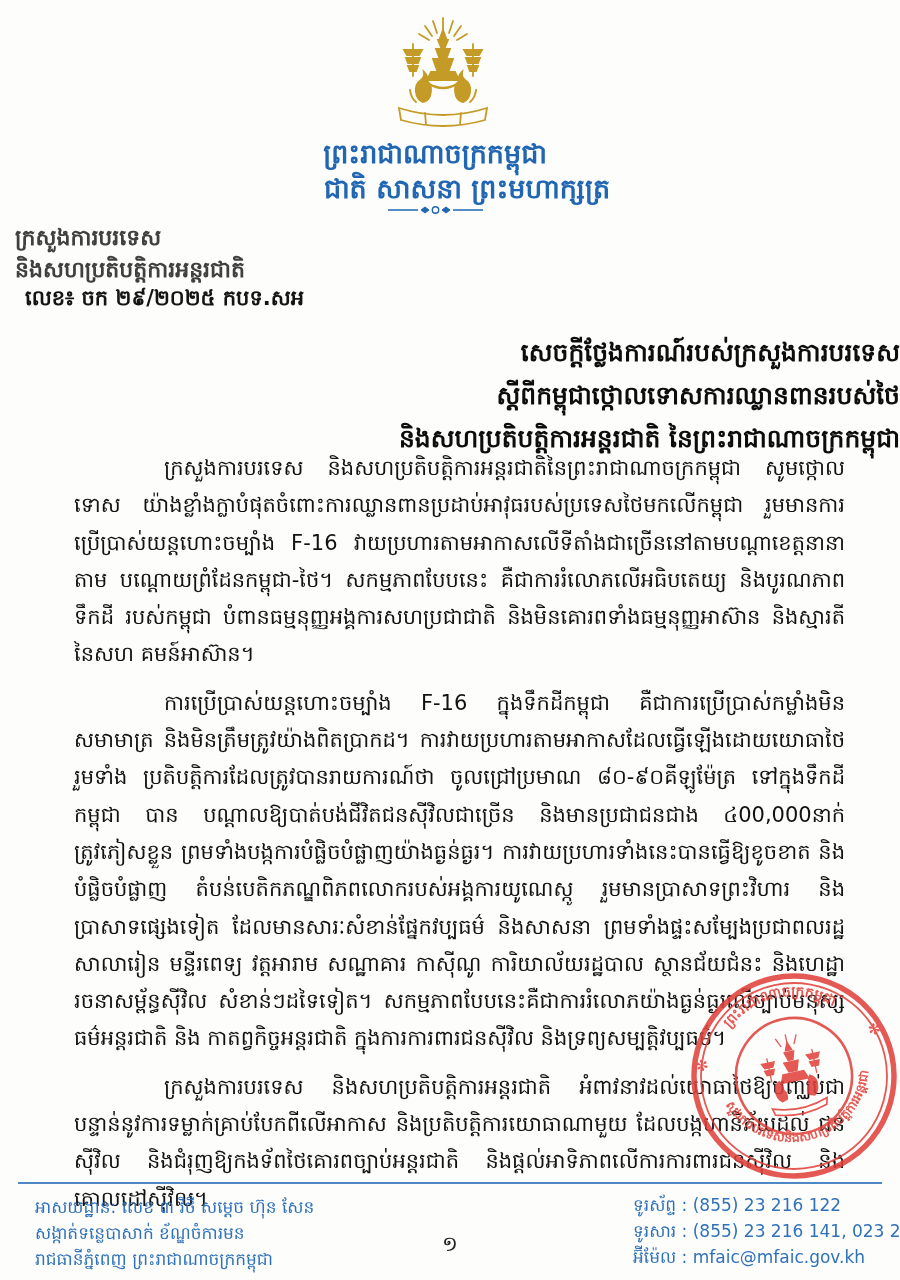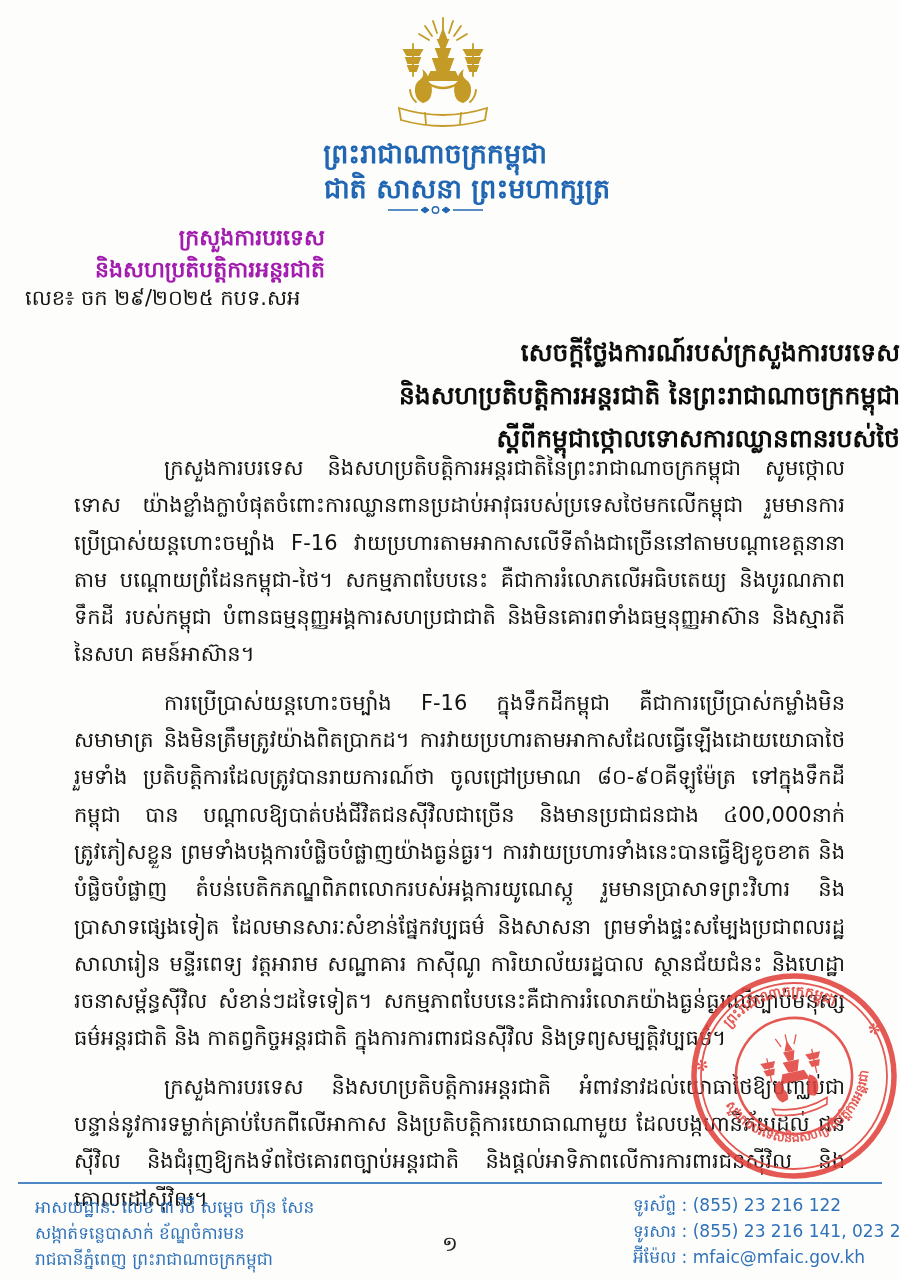--- a/index.html
+++ b/index.html
@@ -13,25 +13,25 @@
     color:#111;
   }
   .abs{position:absolute;}
   
   .kingdom-line{
     left:0;width:870px;text-align:center;
     color:#2166b3;font-weight:bold;font-size:27px;line-height:32px;
   }
   .ornament{left:388px;top:203px;width:95px;height:14px;}
   .ministry{
-    left:15px;top:222px;width:310px;text-align:right;
-    color:#a21caf;font-weight:bold;font-size:22px;line-height:32px;
+    left:15px;top:222px;width:310px;text-align:left;
+    color:#404040;font-weight:bold;font-size:22px;line-height:32px;
   }
   .reference{
-    left:25px;top:284px;font-size:21px;font-weight:400;color:#141414;
+    left:25px;top:284px;font-size:21px;font-weight:700;color:#141414;
   }
   .doc-title{
     left:0;top:331px;width:900px;text-align:right;
     font-weight:bold;font-size:25px;line-height:43px;color:#0d0d0d;
   }
   
   .body-text{
     left:62px;top:450px;width:783px;
     font-size:21px;line-height:37.3px;color:#121212;
     text-align:justify;
@@ -124,22 +124,22 @@
 
   <div class="abs ministry">
     <div>ក្រសួងការបរទេស</div>
     <div>និងសហប្រតិបត្តិការអន្តរជាតិ</div>
   </div>
 
   <div class="abs reference">លេខ៖ ចក ២៩/២០២៥ កបទ.សអ</div>
 
   <div class="abs doc-title">
     <div>សេចក្តីថ្លែងការណ៍របស់ក្រសួងការបរទេស</div>
+    <div>ស្តីពីកម្ពុជាថ្កោលទោសការឈ្លានពានរបស់ថៃ</div>
     <div>និងសហប្រតិបត្តិការអន្តរជាតិ នៃព្រះរាជាណាចក្រកម្ពុជា</div>
-    <div>ស្តីពីកម្ពុជាថ្កោលទោសការឈ្លានពានរបស់ថៃ</div>
   </div>
 
   <div class="abs body-text">
     <p>ក្រសួងការបរទេស និងសហប្រតិបត្តិការអន្តរជាតិនៃព្រះរាជាណាចក្រកម្ពុជា សូមថ្កោល ទោស យ៉ាងខ្លាំងក្លាបំផុតចំពោះការឈ្លានពានប្រដាប់អាវុធរបស់ប្រទេសថៃមកលើកម្ពុជា រួមមានការ ប្រើប្រាស់យន្តហោះចម្បាំង F-16 វាយប្រហារតាមអាកាសលើទីតាំងជាច្រើននៅតាមបណ្តាខេត្តនានាតាម បណ្តោយព្រំដែនកម្ពុជា-ថៃ។ សកម្មភាពបែបនេះ គឺជាការរំលោភលើអធិបតេយ្យ និងបូរណភាពទឹកដី របស់កម្ពុជា បំពានធម្មនុញ្ញអង្គការសហប្រជាជាតិ និងមិនគោរពទាំងធម្មនុញ្ញអាស៊ាន និងស្មារតីនៃសហ គមន៍អាស៊ាន។</p>
     <p>ការប្រើប្រាស់យន្តហោះចម្បាំង F-16 ក្នុងទឹកដីកម្ពុជា គឺជាការប្រើប្រាស់កម្លាំងមិនសមាមាត្រ និងមិនត្រឹមត្រូវយ៉ាងពិតប្រាកដ។ ការវាយប្រហារតាមអាកាសដែលធ្វើឡើងដោយយោធាថៃ រួមទាំង ប្រតិបត្តិការដែលត្រូវបានរាយការណ៍ថា ចូលជ្រៅប្រមាណ ៨០-៩០គីឡូម៉ែត្រ ទៅក្នុងទឹកដីកម្ពុជា បាន បណ្តាលឱ្យបាត់បង់ជីវិតជនស៊ីវិលជាច្រើន និងមានប្រជាជនជាង ៤00,000នាក់ ត្រូវភៀសខ្លួន ព្រមទាំងបង្កការបំផ្លិចបំផ្លាញយ៉ាងធ្ងន់ធ្ងរ។ ការវាយប្រហារទាំងនេះបានធ្វើឱ្យខូចខាត និងបំផ្លិចបំផ្លាញ តំបន់បេតិកភណ្ឌពិភពលោករបស់អង្គការយូណេស្កូ រួមមានប្រាសាទព្រះវិហារ និងប្រាសាទផ្សេងទៀត ដែលមានសារៈសំខាន់ផ្នែកវប្បធម៌ និងសាសនា ព្រមទាំងផ្ទះសម្បែងប្រជាពលរដ្ឋ សាលារៀន មន្ទីរពេទ្យ វត្តអារាម សណ្ឋាគារ កាស៊ីណូ ការិយាល័យរដ្ឋបាល ស្ថានជ័យជំនះ និងហេដ្ឋារចនាសម្ព័ន្ធស៊ីវិល សំខាន់ៗដទៃទៀត។ សកម្មភាពបែបនេះគឺជាការរំលោភយ៉ាងធ្ងន់ធ្ងរលើច្បាប់មនុស្សធម៌អន្តរជាតិ និង កាតព្វកិច្ចអន្តរជាតិ ក្នុងការការពារជនស៊ីវិល និងទ្រព្យសម្បត្តិវប្បធម៌។</p>
     <p>ក្រសួងការបរទេស និងសហប្រតិបត្តិការអន្តរជាតិ អំពាវនាវដល់យោធាថៃឱ្យបញ្ឈប់ជា បន្ទាន់នូវការទម្លាក់គ្រាប់បែកពីលើអាកាស និងប្រតិបត្តិការយោធាណាមួយ ដែលបង្កហានិភ័យដល់ ជនស៊ីវិល និងជំរុញឱ្យកងទ័ពថៃគោរពច្បាប់អន្តរជាតិ និងផ្តល់អាទិភាពលើការការពារជនស៊ីវិល និង គោលដៅស៊ីវិល។</p>
   </div>
 
   <svg class="abs stamp" viewBox="0 0 212 212">
     <defs>

